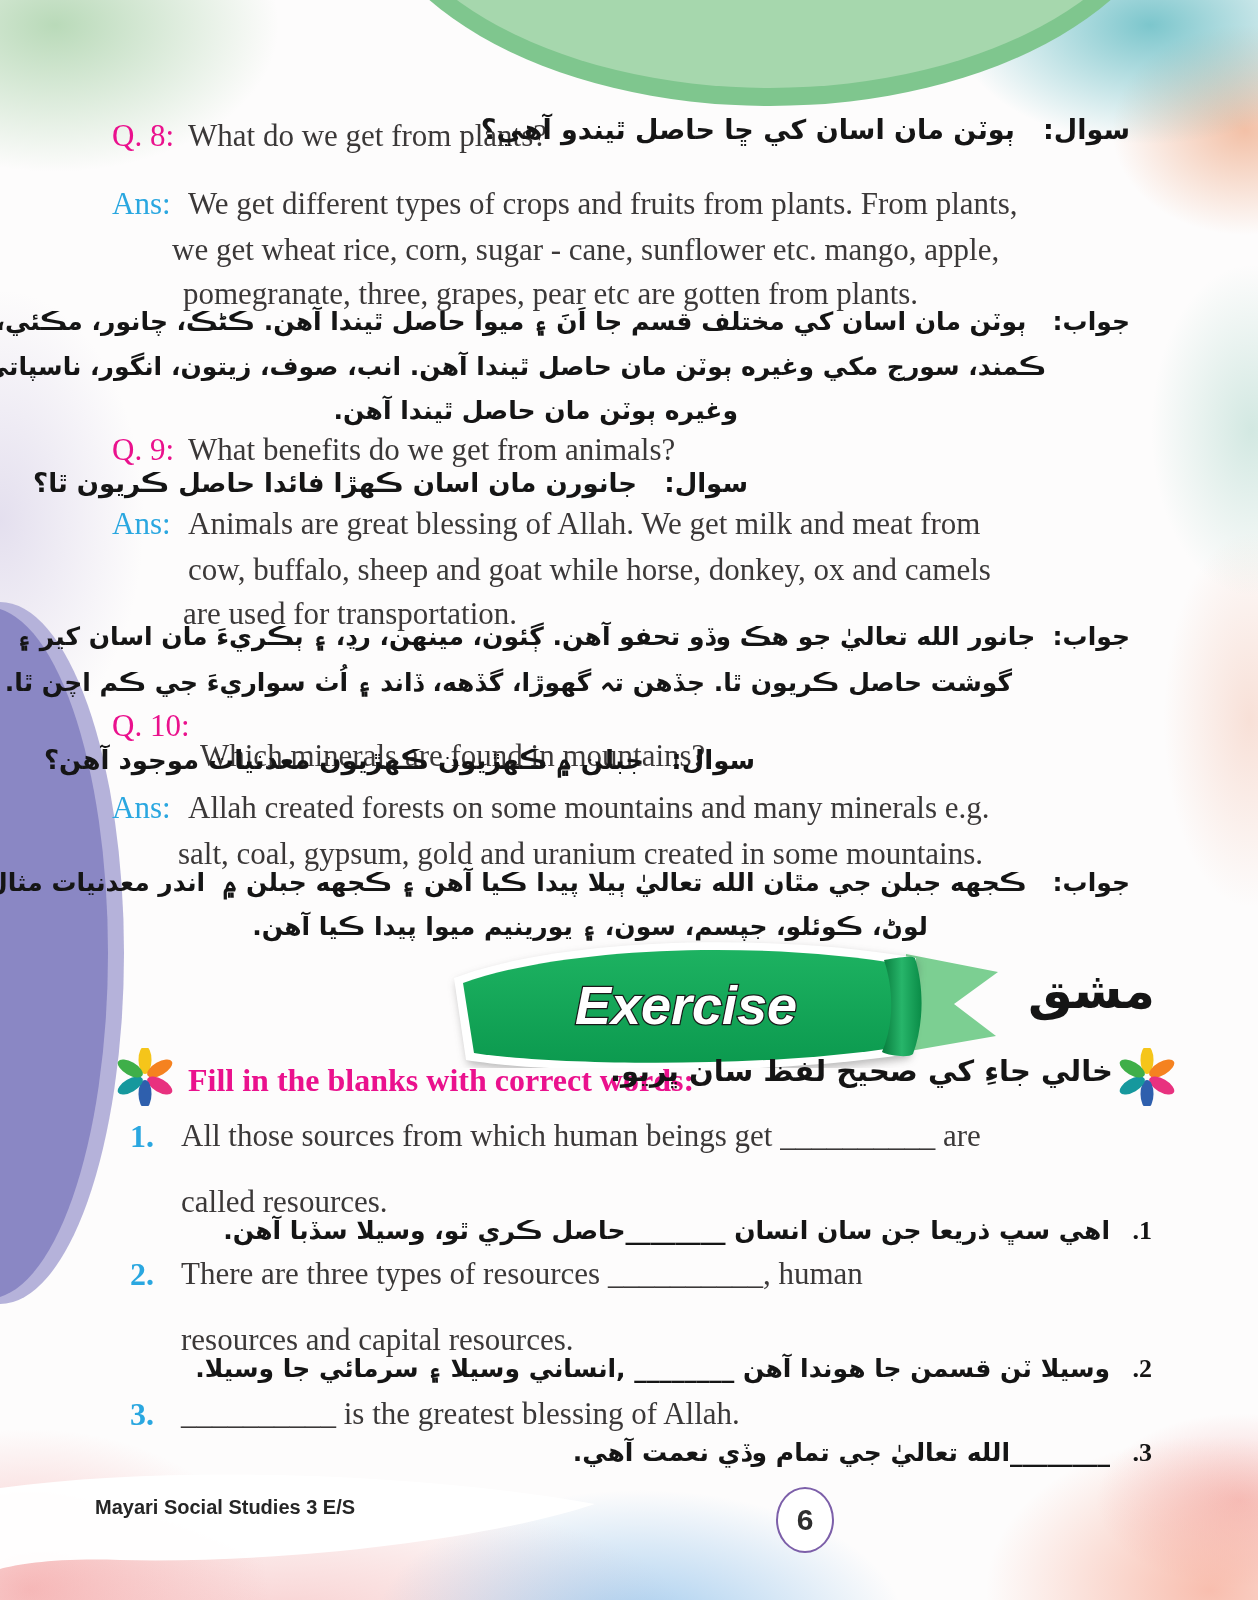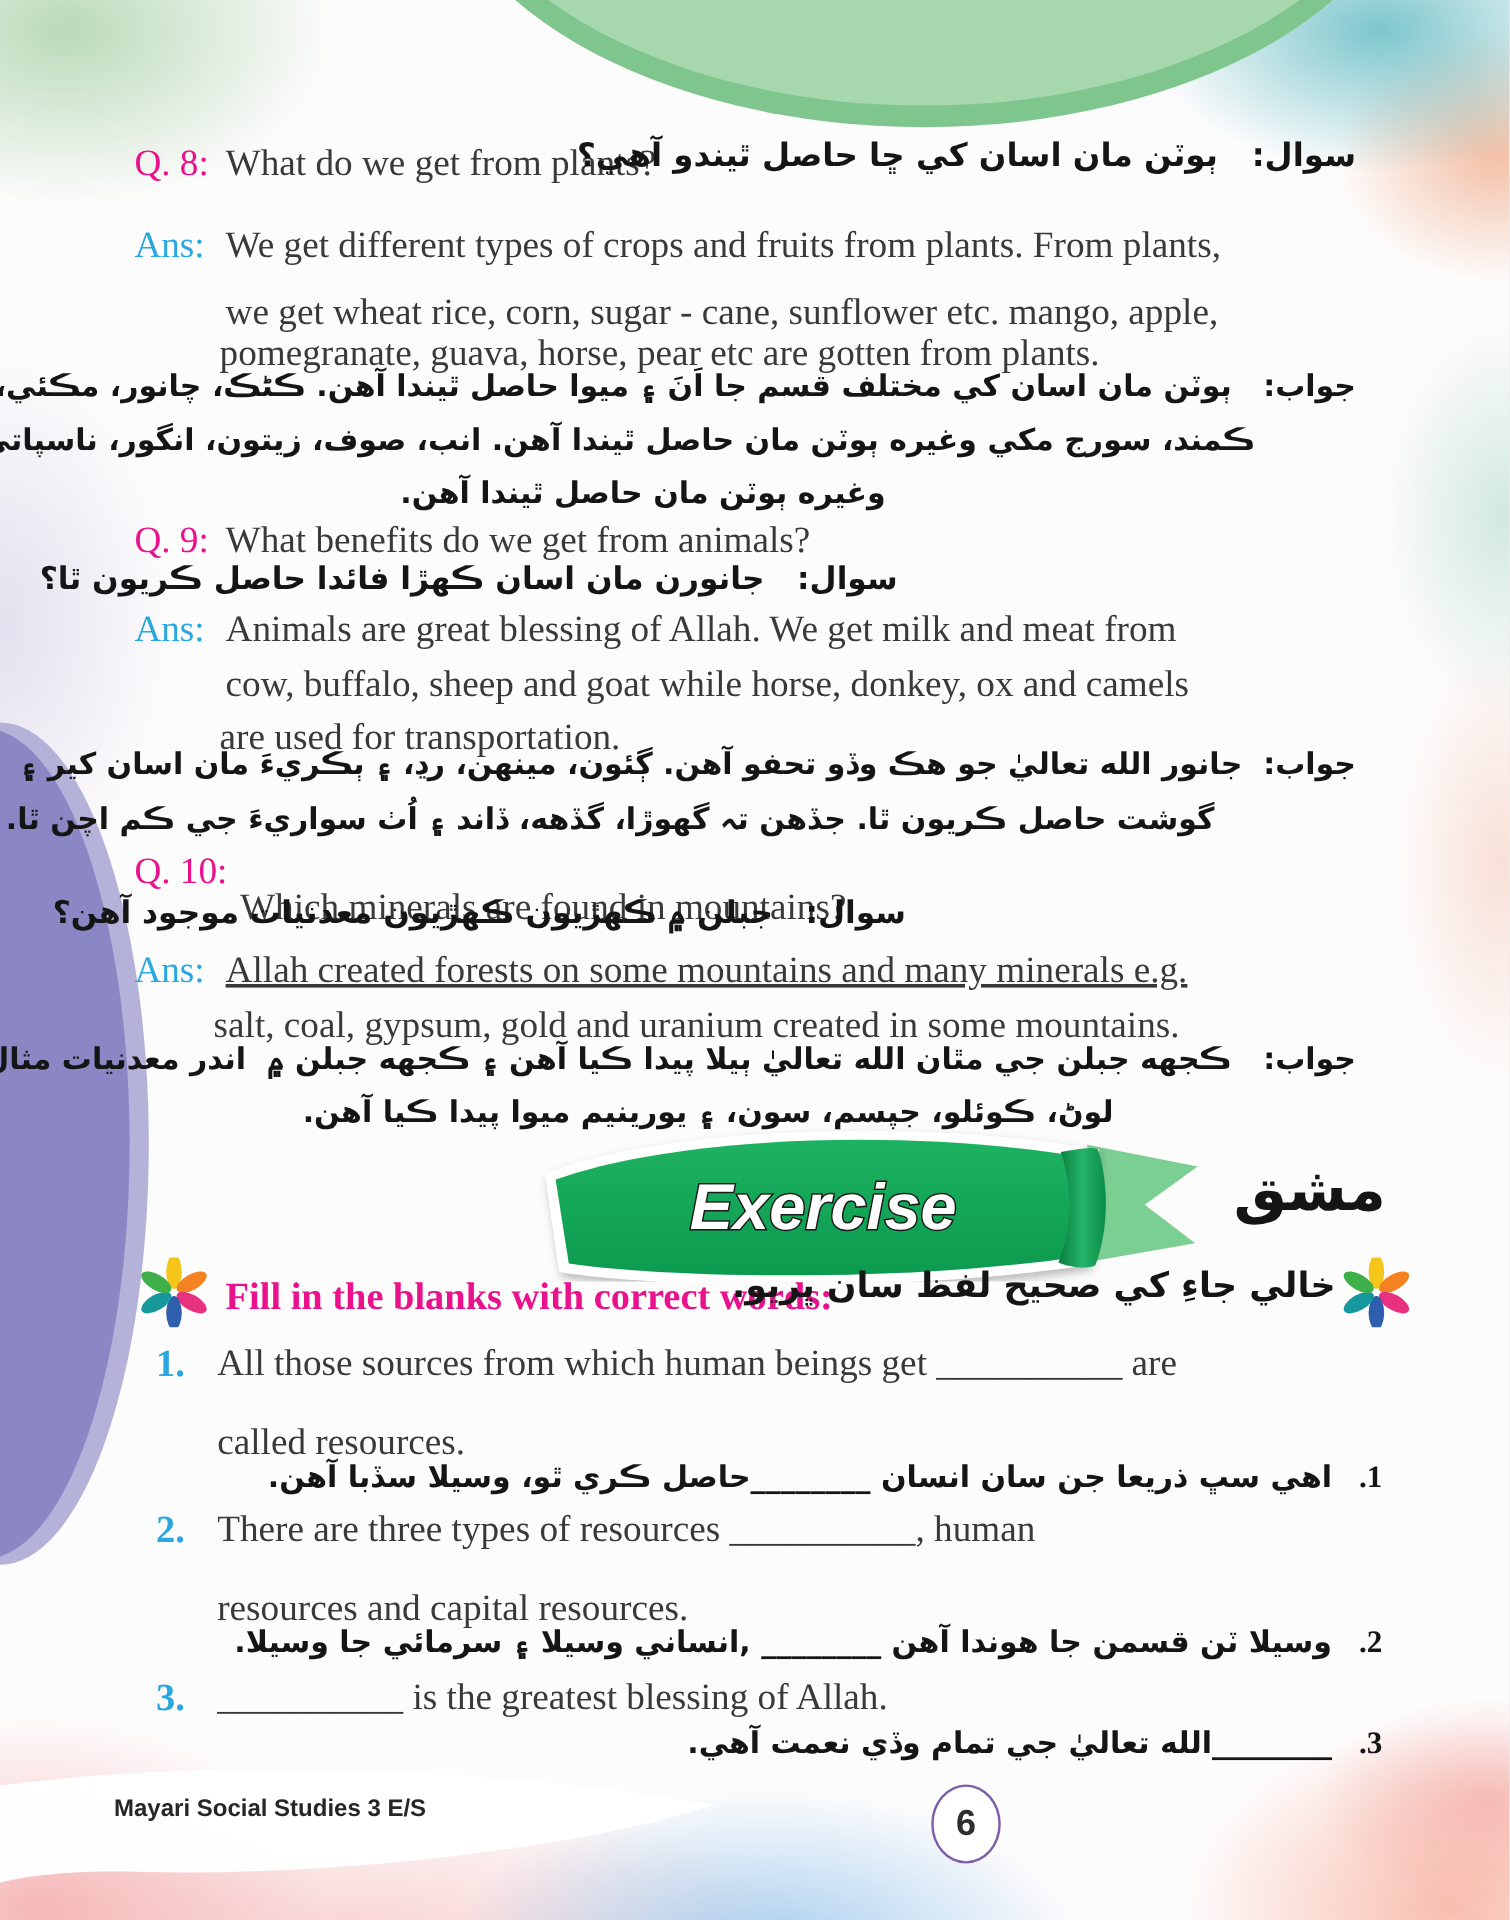--- a/index.html
+++ b/index.html
@@ -47,22 +47,22 @@
   <div class="arc-inner"></div>
   <div class="pcircle-rim"></div>
   <div class="pcircle"></div>
 
   <div class="en pink" style="left:112px;top:118px;">Q. 8:</div>
   <div class="en" style="left:188px;top:118px;">What do we get from plants?</div>
   <div class="ur" style="right:128px;top:114px;font-size:27px;">سوال:   ٻوٽن مان اسان کي ڇا حاصل ٿيندو آهي؟</div>
 
   <div class="en blue" style="left:112px;top:186px;">Ans:</div>
   <div class="en" style="left:188px;top:186px;">We get different types of crops and fruits from plants. From plants,</div>
-  <div class="en" style="left:188px;top:232px;margin-top:10px;">we get wheat rice, corn, sugar - cane, sunflower etc. mango, apple,</div>
-  <div class="en" style="left:183px;top:276px;">pomegranate, guava, horse, pear etc are gotten from plants.</div>
+  <div class="en" style="left:172px;top:232px;">we get wheat rice, corn, sugar - cane, sunflower etc. mango, apple,</div>
+  <div class="en" style="left:183px;top:276px;">pomegranate, three, grapes, pear etc are gotten from plants.</div>
 
   <div class="ur" style="right:128px;top:307px;">جواب:   ٻوٽن مان اسان کي مختلف قسم جا اَنَ ۽ ميوا حاصل ٿيندا آهن. ڪڻڪ، چانور، مڪئي،</div>
   <div class="ur" style="right:212px;top:352px;">ڪمند، سورج مکي وغيره ٻوٽن مان حاصل ٿيندا آهن. انب، صوف، زيتون، انگور، ناسپاتي</div>
   <div class="ur" style="right:520px;top:396px;">وغيره ٻوٽن مان حاصل ٿيندا آهن.</div>
 
   <div class="en pink" style="left:112px;top:432px;">Q. 9:</div>
   <div class="en" style="left:188px;top:432px;">What benefits do we get from animals?</div>
   <div class="ur" style="right:510px;top:468px;font-size:26px;">سوال:   جانورن مان اسان ڪهڙا فائدا حاصل ڪريون ٿا؟</div>
 
   <div class="en blue" style="left:112px;top:506px;">Ans:</div>
@@ -71,21 +71,21 @@
   <div class="en" style="left:183px;top:596px;">are used for transportation.</div>
 
   <div class="ur" style="right:246px;top:668px;">گوشت حاصل ڪريون ٿا. جڏهن تہ گهوڙا، گڏهه، ڏاند ۽ اُٺ سواريءَ جي ڪم اچن ٿا.</div>
   <div class="ur" style="right:128px;top:622px;">جواب:  جانور الله تعاليٰ جو هڪ وڏو تحفو آهن. ڳئون، مينهن، رڍ، ۽ ٻڪريءَ مان اسان کير ۽</div>
 
   <div class="en pink" style="left:112px;top:708px;">Q. 10:</div>
   <div class="en" style="left:200px;top:708px;margin-top:30px;">Which minerals are found in mountains?</div>
   <div class="ur" style="right:503px;top:745px;font-size:26px;">سوال:   جبلن ۾ ڪهڙيون ڪهڙيون معدنيات موجود آهن؟</div>
 
   <div class="en blue" style="left:112px;top:790px;">Ans:</div>
-  <div class="en" style="left:188px;top:790px;text-decoration:underline;">Allah created forests on some mountains and many minerals e.g.</div>
+  <div class="en" style="left:188px;top:790px;">Allah created forests on some mountains and many minerals e.g.</div>
   <div class="en" style="left:178px;top:836px;">salt, coal, gypsum, gold and uranium created in some mountains.</div>
 
   <div class="ur" style="right:128px;top:868px;">جواب:   ڪجهه جبلن جي مٿان الله تعاليٰ ٻيلا پيدا ڪيا آهن ۽ ڪجهه جبلن ۾  اندر معدنيات مثال</div>
   <div class="ur" style="right:330px;top:912px;">لوڻ، ڪوئلو، جپسم، سون، ۽ يورينيم ميوا پيدا ڪيا آهن.</div>
 
   <svg class="ribbon" width="575" height="138" viewBox="0 0 575 138">
     <defs>
       <linearGradient id="gBand" x1="0" y1="0" x2="0" y2="1">
         <stop offset="0" stop-color="#1db261"></stop>
           <stop offset="1" stop-color="#0c9a4f"></stop>

